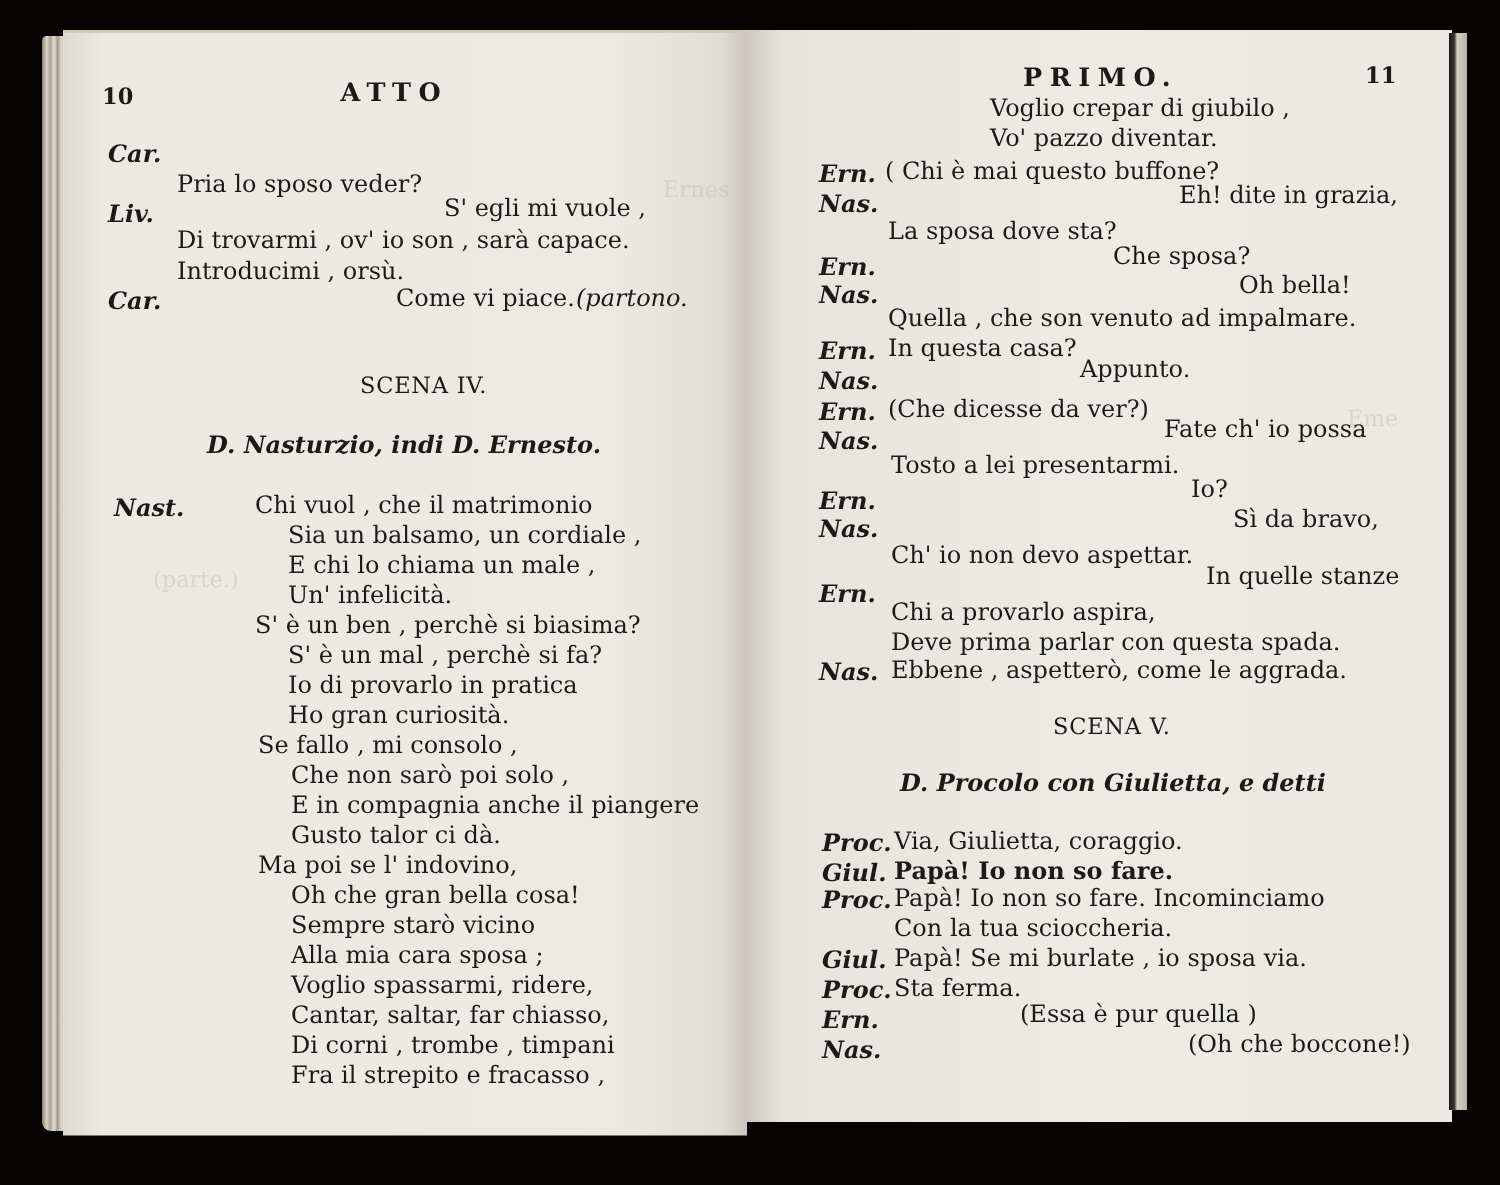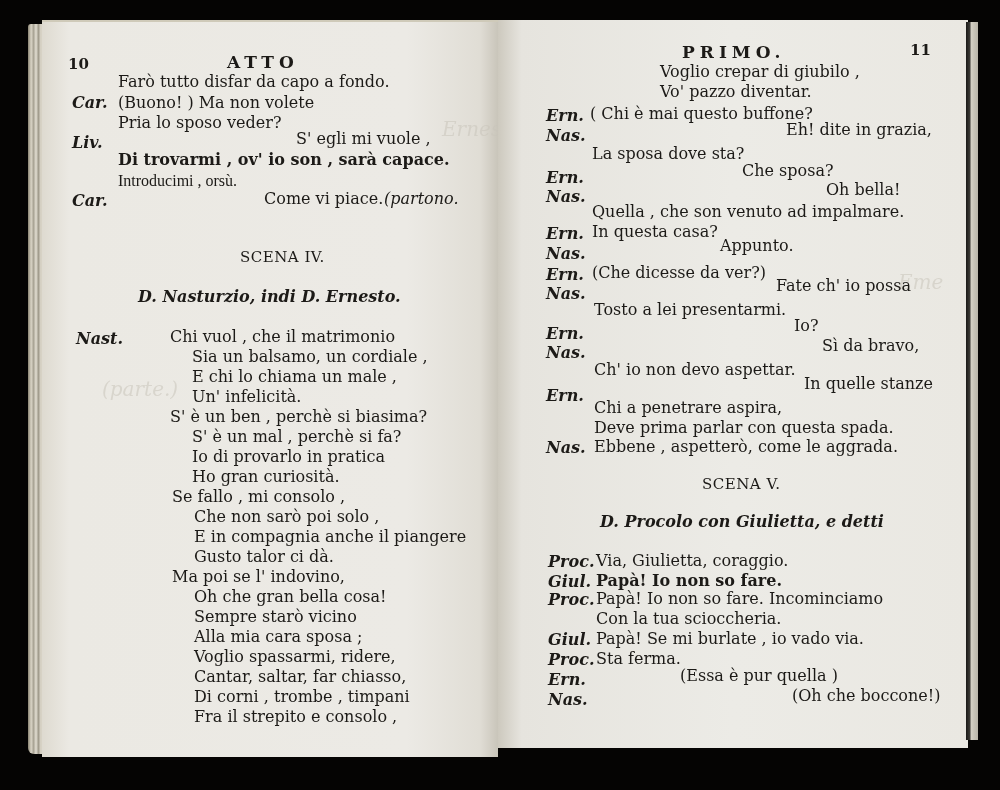--- a/index.html
+++ b/index.html
@@ -30,43 +30,41 @@
     position:absolute; left:938px; top:2px; width:12px; height:718px;
     background:linear-gradient(90deg,#1a1917 0%,#3a3834 30%,#d3cfc3 45%,#b8b4a8 100%);
   }
   .txt { position:absolute; white-space:nowrap; color:#1c1a17; font-size:16px; line-height:20px; }
   .b { font-weight:bold; }
   .it { font-style:italic; }
   .spk { font-style:italic; font-weight:bold; font-size:16px; }
   .pgnum { font-size:15px; font-weight:bold; }
   .runhead { font-size:17px; font-weight:bold; letter-spacing:5px; }
   .scene { font-size:15px; letter-spacing:0.5px; }
-  .ghost { position:absolute; color:#c9c5bb; font-size:20px; font-style:italic; white-space:nowrap; opacity:0.55; }
+  .ghost { position:absolute; color:#c9c5bb; font-size:15px; white-space:nowrap; opacity:0.55; }
 </style>
 </head>
 <body>
 
 <div class="book">
   <div class="edge-left"></div>
 
   <div class="page left">
     <div class="ghost" style="left:400px;top:95px;">Ernes</div>
     <div class="ghost" style="left:60px;top:355px;">(parte.)</div>
 
     <span class="txt pgnum" style="left:26px;top:32px;">10</span>
     <span class="txt runhead" style="left:185px;top:30px;">ATTO</span>
 
-    <span class="txt" style="left:76px;top:50px;">Farò tutto disfar da capo a fondo.</span>
     <span class="txt spk" style="left:30px;top:71px;">Car.</span>
-    <span class="txt" style="left:76px;top:71px;">(Buono! ) Ma non volete</span>
     <span class="txt" style="left:76px;top:91px;">Pria lo sposo veder?</span>
     <span class="txt spk" style="left:30px;top:111px;">Liv.</span>
     <span class="txt" style="left:254px;top:107px;">S' egli mi vuole ,</span>
-    <span class="txt" style="left:76px;top:128px;font-weight:bold;">Di trovarmi , ov' io son , sarà capace.</span>
-    <span class="txt" style="left:76px;top:149px;font-family:Liberation Serif, serif;">Introducimi , orsù.</span>
+    <span class="txt" style="left:76px;top:128px;">Di trovarmi , ov' io son , sarà capace.</span>
+    <span class="txt" style="left:76px;top:149px;">Introducimi , orsù.</span>
     <span class="txt spk" style="left:30px;top:169px;">Car.</span>
     <span class="txt" style="left:222px;top:167px;">Come vi piace.</span>
     <span class="txt it" style="left:342px;top:167px;">(partono.</span>
 
     <span class="txt scene" style="left:180px;top:225px;margin-left:18px;">SCENA IV.</span>
     <span class="txt it b" style="left:96px;top:265px;">D. Nasturzio, indi D. Ernesto.</span>
 
     <span class="txt spk" style="left:34px;top:307px;">Nast.</span>
     <span class="txt" style="left:128px;top:305px;">Chi vuol , che il matrimonio</span>
     <span class="txt" style="left:150px;top:325px;">Sia un balsamo, un cordiale ,</span>
@@ -80,21 +78,21 @@
     <span class="txt" style="left:152px;top:485px;">Che non sarò poi solo ,</span>
     <span class="txt" style="left:152px;top:505px;">E in compagnia anche il piangere</span>
     <span class="txt" style="left:152px;top:525px;">Gusto talor ci dà.</span>
     <span class="txt" style="left:130px;top:545px;">Ma poi se l' indovino,</span>
     <span class="txt" style="left:152px;top:565px;">Oh che gran bella cosa!</span>
     <span class="txt" style="left:152px;top:585px;">Sempre starò vicino</span>
     <span class="txt" style="left:152px;top:605px;text-align:center;">Alla mia cara sposa ;</span>
     <span class="txt" style="left:152px;top:625px;">Voglio spassarmi, ridere,</span>
     <span class="txt" style="left:152px;top:645px;">Cantar, saltar, far chiasso,</span>
     <span class="txt" style="left:152px;top:665px;">Di corni , trombe , timpani</span>
-    <span class="txt" style="left:152px;top:685px;">Fra il strepito e consolo ,</span>
+    <span class="txt" style="left:152px;top:685px;">Fra il strepito e fracasso ,</span>
   </div>
 
   <div class="page right">
     <div class="ghost" style="left:400px;top:250px;">Eme</div>
 
     <span class="txt runhead" style="left:184px;top:22px;">PRIMO.</span>
     <span class="txt pgnum" style="left:412px;top:20px;">11</span>
 
     <span class="txt" style="left:162px;top:42px;">Voglio crepar di giubilo ,</span>
     <span class="txt" style="left:162px;top:62px;">Vo' pazzo diventar.</span>
@@ -118,37 +116,37 @@
     <span class="txt spk" style="left:48px;top:264px;">Nas.</span>
     <span class="txt" style="left:278px;top:256px;">Fate ch' io possa</span>
     <span class="txt" style="left:96px;top:280px;">Tosto a lei presentarmi.</span>
     <span class="txt spk" style="left:48px;top:304px;">Ern.</span>
     <span class="txt" style="left:296px;top:296px;">Io?</span>
     <span class="txt spk" style="left:48px;top:323px;">Nas.</span>
     <span class="txt" style="left:324px;top:316px;">Sì da bravo,</span>
     <span class="txt" style="left:96px;top:340px;">Ch' io non devo aspettar.</span>
     <span class="txt spk" style="left:48px;top:366px;">Ern.</span>
     <span class="txt" style="left:306px;top:354px;">In quelle stanze</span>
-    <span class="txt" style="left:96px;top:378px;">Chi a penetrare aspira,</span>
+    <span class="txt" style="left:96px;top:378px;">Chi a provarlo aspira,</span>
     <span class="txt" style="left:96px;top:398px;">Deve prima parlar con questa spada.</span>
     <span class="txt spk" style="left:48px;top:418px;">Nas.</span>
     <span class="txt" style="left:96px;top:417px;">Ebbene , aspetterò, come le aggrada.</span>
 
     <span class="txt scene" style="left:204px;top:454px;">SCENA V.</span>
     <span class="txt it b" style="left:102px;top:492px;">D. Procolo con Giulietta, e detti</span>
 
     <span class="txt spk" style="left:50px;top:532px;">Proc.</span>
     <span class="txt" style="left:98px;top:531px;">Via, Giulietta, coraggio.</span>
     <span class="txt spk" style="left:50px;top:552px;">Giul.</span>
     <span class="txt" style="left:98px;top:551px;font-weight:bold;">Papà! Io non so fare.</span>
     <span class="txt spk" style="left:50px;top:570px;">Proc.</span>
     <span class="txt" style="left:98px;top:569px;">Papà! Io non so fare. Incominciamo</span>
     <span class="txt" style="left:98px;top:589px;">Con la tua scioccheria.</span>
     <span class="txt spk" style="left:50px;top:610px;">Giul.</span>
-    <span class="txt" style="left:98px;top:609px;">Papà! Se mi burlate , io vado via.</span>
+    <span class="txt" style="left:98px;top:609px;">Papà! Se mi burlate , io sposa via.</span>
     <span class="txt spk" style="left:50px;top:630px;">Proc.</span>
     <span class="txt" style="left:98px;top:629px;">Sta ferma.</span>
     <span class="txt spk" style="left:50px;top:650px;">Ern.</span>
     <span class="txt" style="left:182px;top:646px;">(Essa è pur quella )</span>
     <span class="txt spk" style="left:50px;top:670px;">Nas.</span>
     <span class="txt" style="left:294px;top:666px;">(Oh che boccone!)</span>
   </div>
 
   <div class="edge-right"></div>
 </div>

